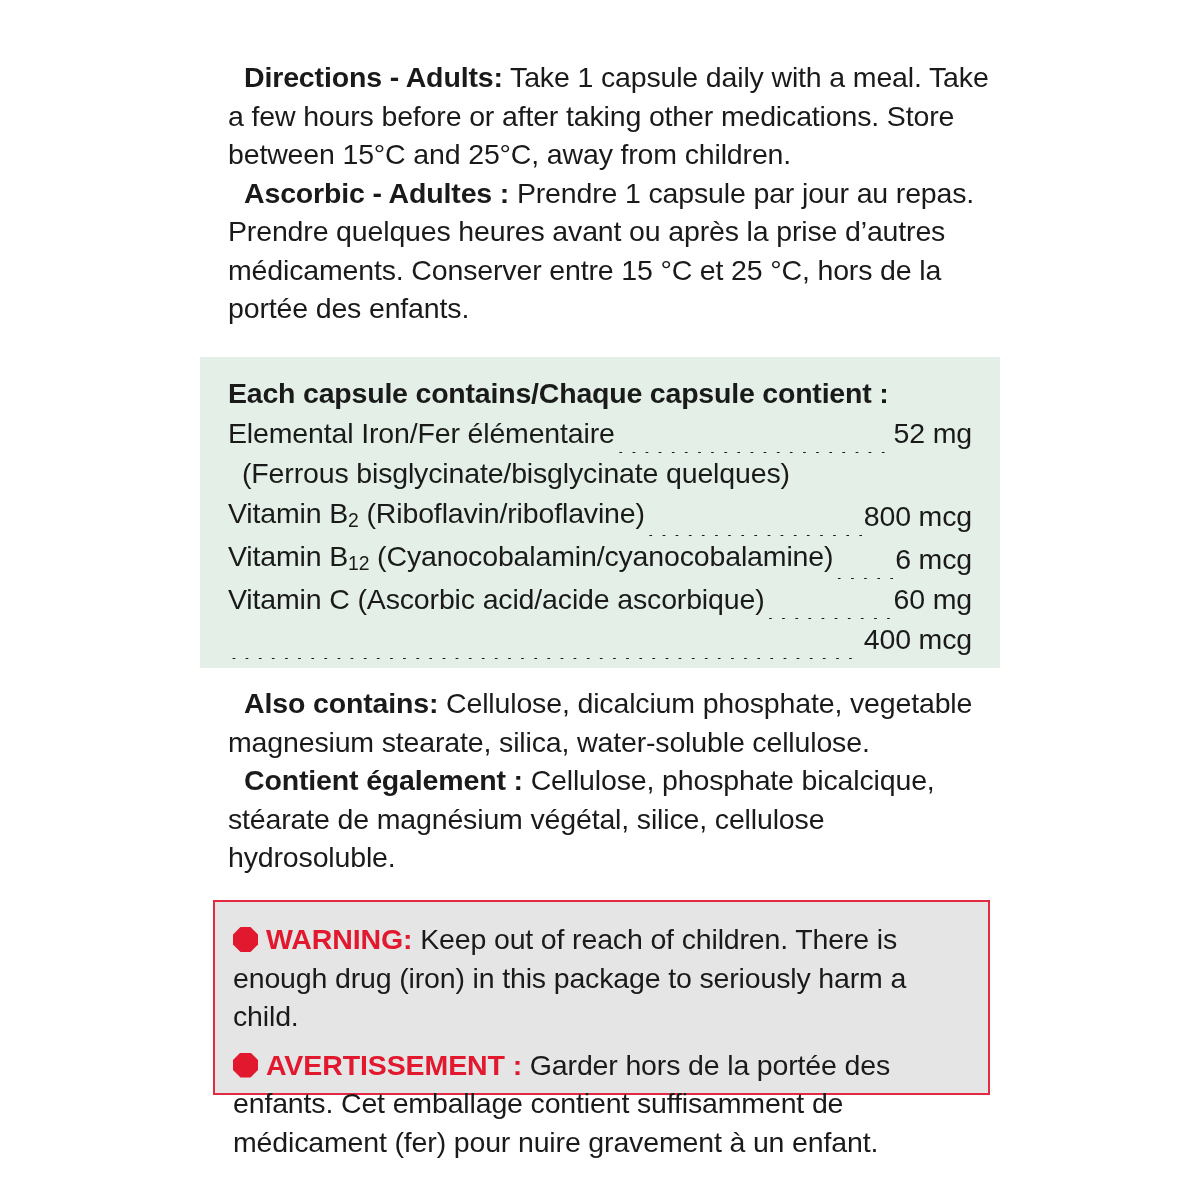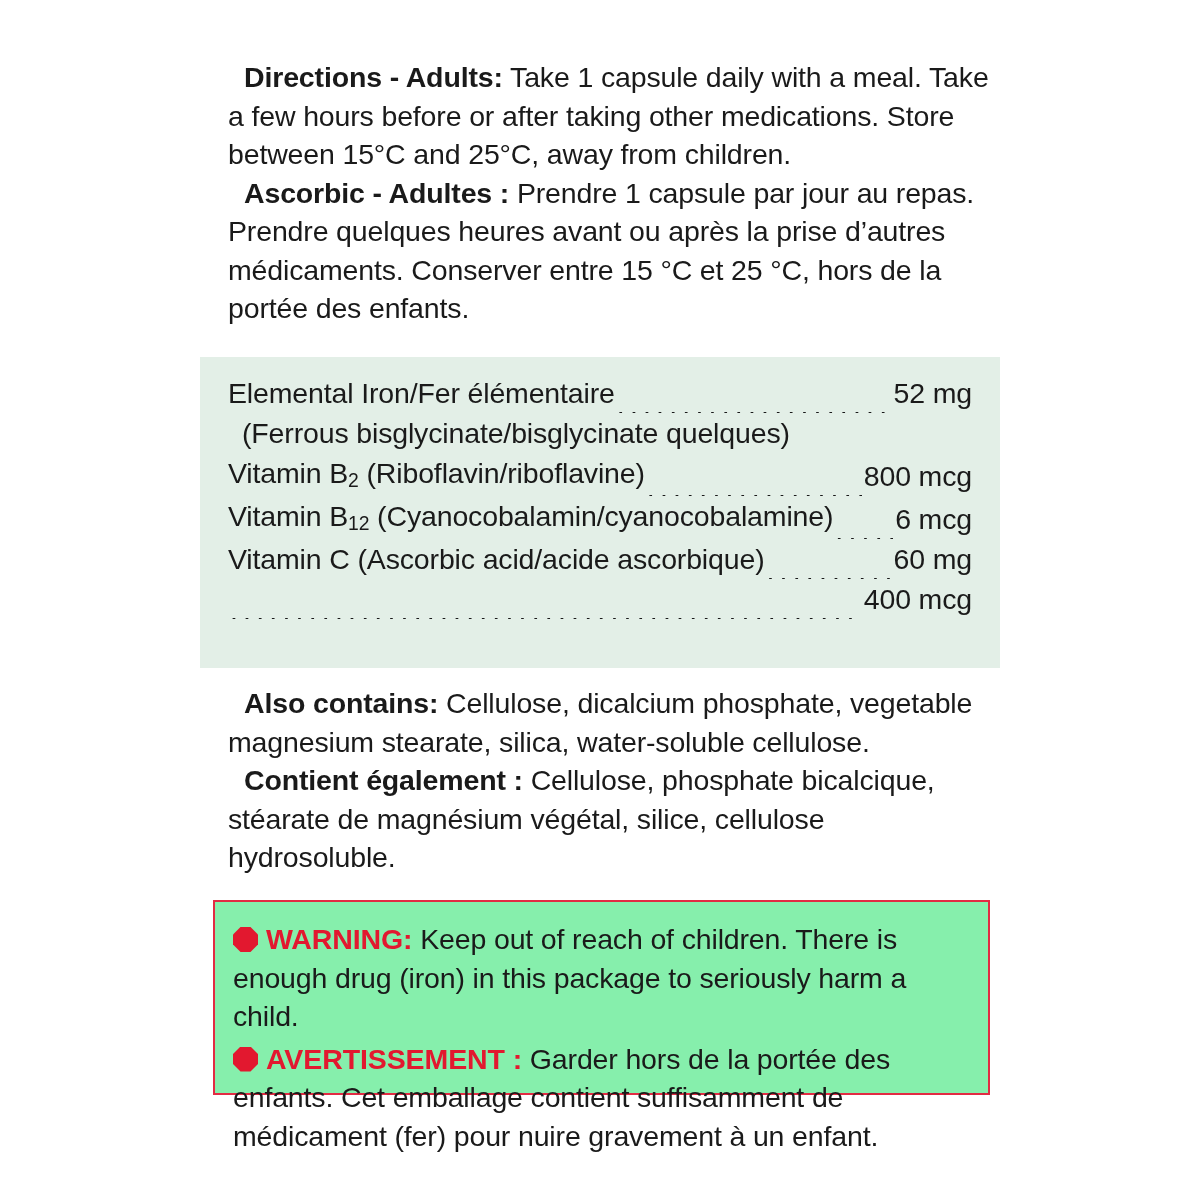--- a/index.html
+++ b/index.html
@@ -118,30 +118,30 @@
 
   
   .warning-box {
     position: absolute;
     left: 213px;
     top: 900px;
     width: 777px;
     height: 195px;
     box-sizing: border-box;
     border: 2.5px solid #e22b43;
-    background: #86efac;
+    background: #e5e5e5;
     padding: 18px 22px 0 18px;
   }
   .warn-para {
     font-size: 28.5px;
     line-height: 38.5px;
     letter-spacing: -0.15px;
   }
   .warn-para + .warn-para {
-    margin-top: 4px;
+    margin-top: 10px;
   }
   .octagon-icon {
     display: inline-block;
     width: 25px;
     height: 25px;
     background: #e2182f;
     vertical-align: -3px;
     margin-right: 8px;
     clip-path: polygon(30% 0%, 70% 0%, 100% 30%, 100% 70%, 70% 100%, 30% 100%, 0% 70%, 0% 30%);
   }
@@ -157,20 +157,21 @@
 <div class="label-page">
 
   <div class="para directions-block">
     <span class="lead">Directions - Adults:</span><span> Take 1 capsule daily with a meal. Take a few hours before or after taking other medications. Store between 15°C and 25°C, away from children.</span>
   </div>
   <div class="para">
     <span class="lead">Ascorbic - Adultes :</span><span> Prendre 1 capsule par jour au repas. Prendre quelques heures avant ou après la prise d’autres médicaments. Conserver entre 15 °C et 25 °C, hors de la portée des enfants.</span>
   </div>
 
   <div class="ingredients-panel">
+    <div class="panel-heading">Each capsule contains/Chaque capsule contient :</div>
 
     <div class="ing-row">
       <span class="ing-name">Elemental Iron/Fer élémentaire</span>
       <span class="ing-dots"></span>
       <span class="ing-amount">52 mg</span>
     </div>
     <div class="ing-subline">(Ferrous bisglycinate/bisglycinate quelques)</div>
 
     <div class="ing-row">
       <span class="ing-name"><span>Vitamin B</span><sub>2</sub><span> (Riboflavin/riboflavine)</span></span>

